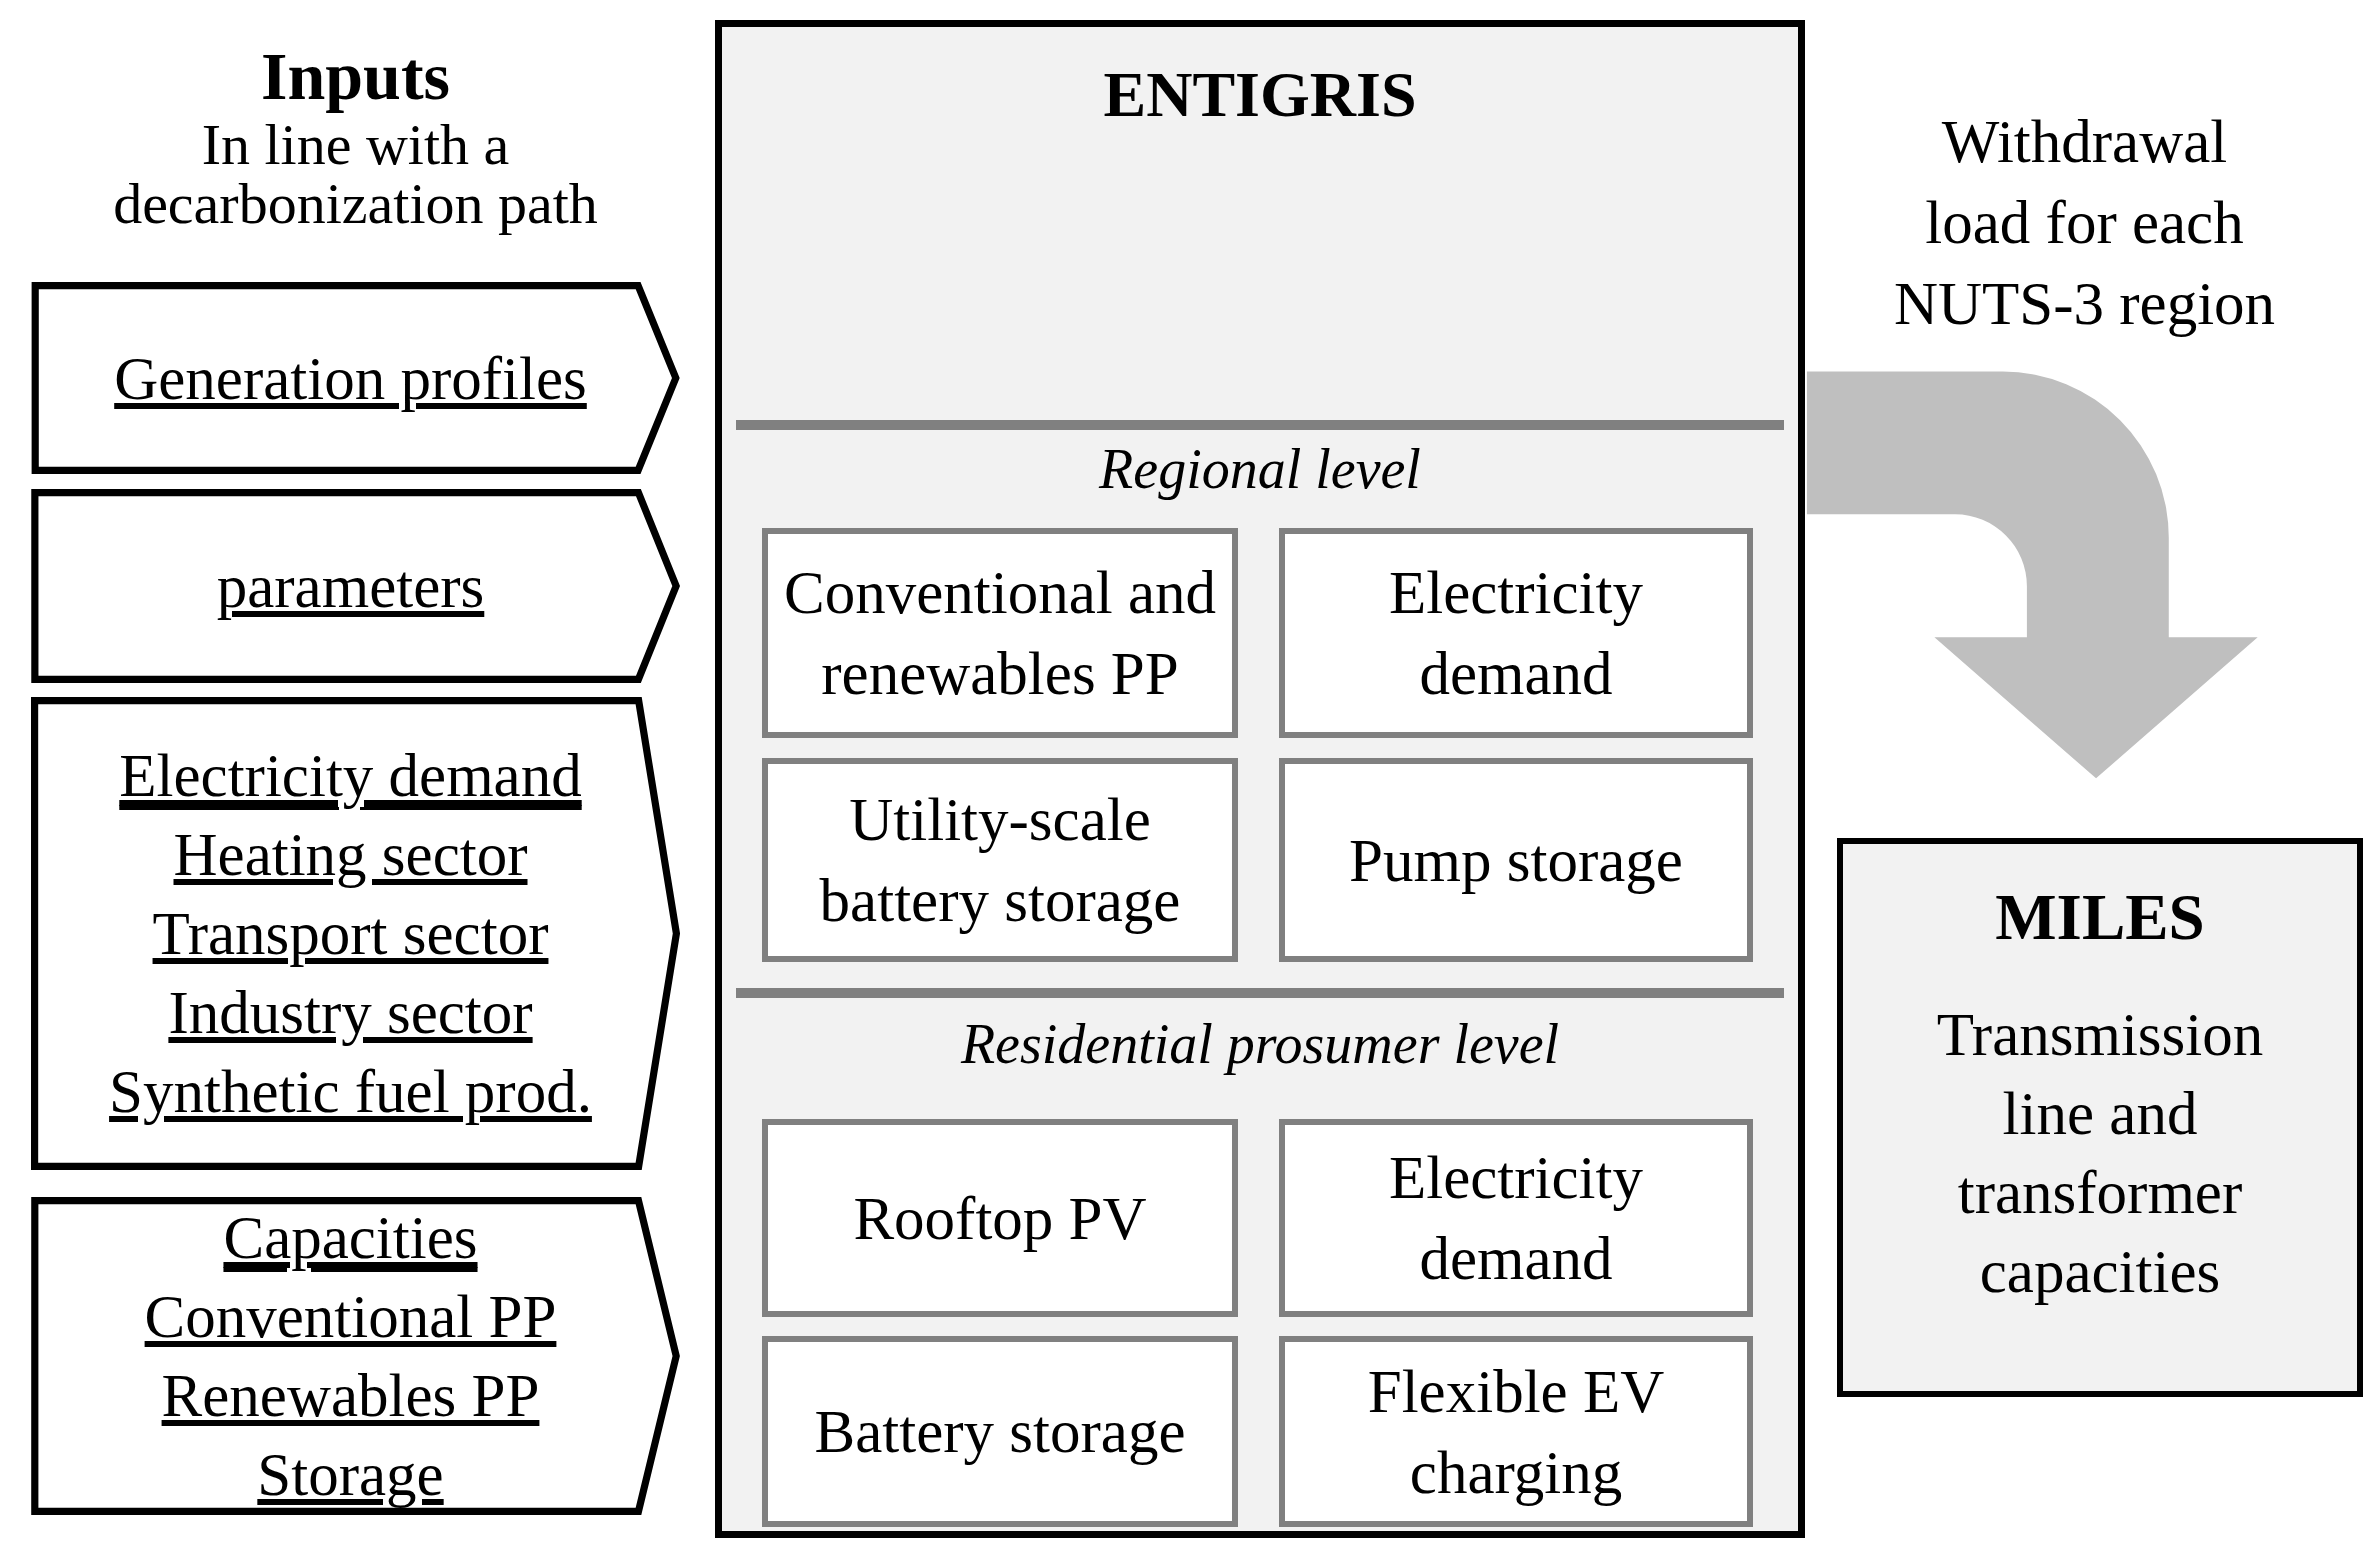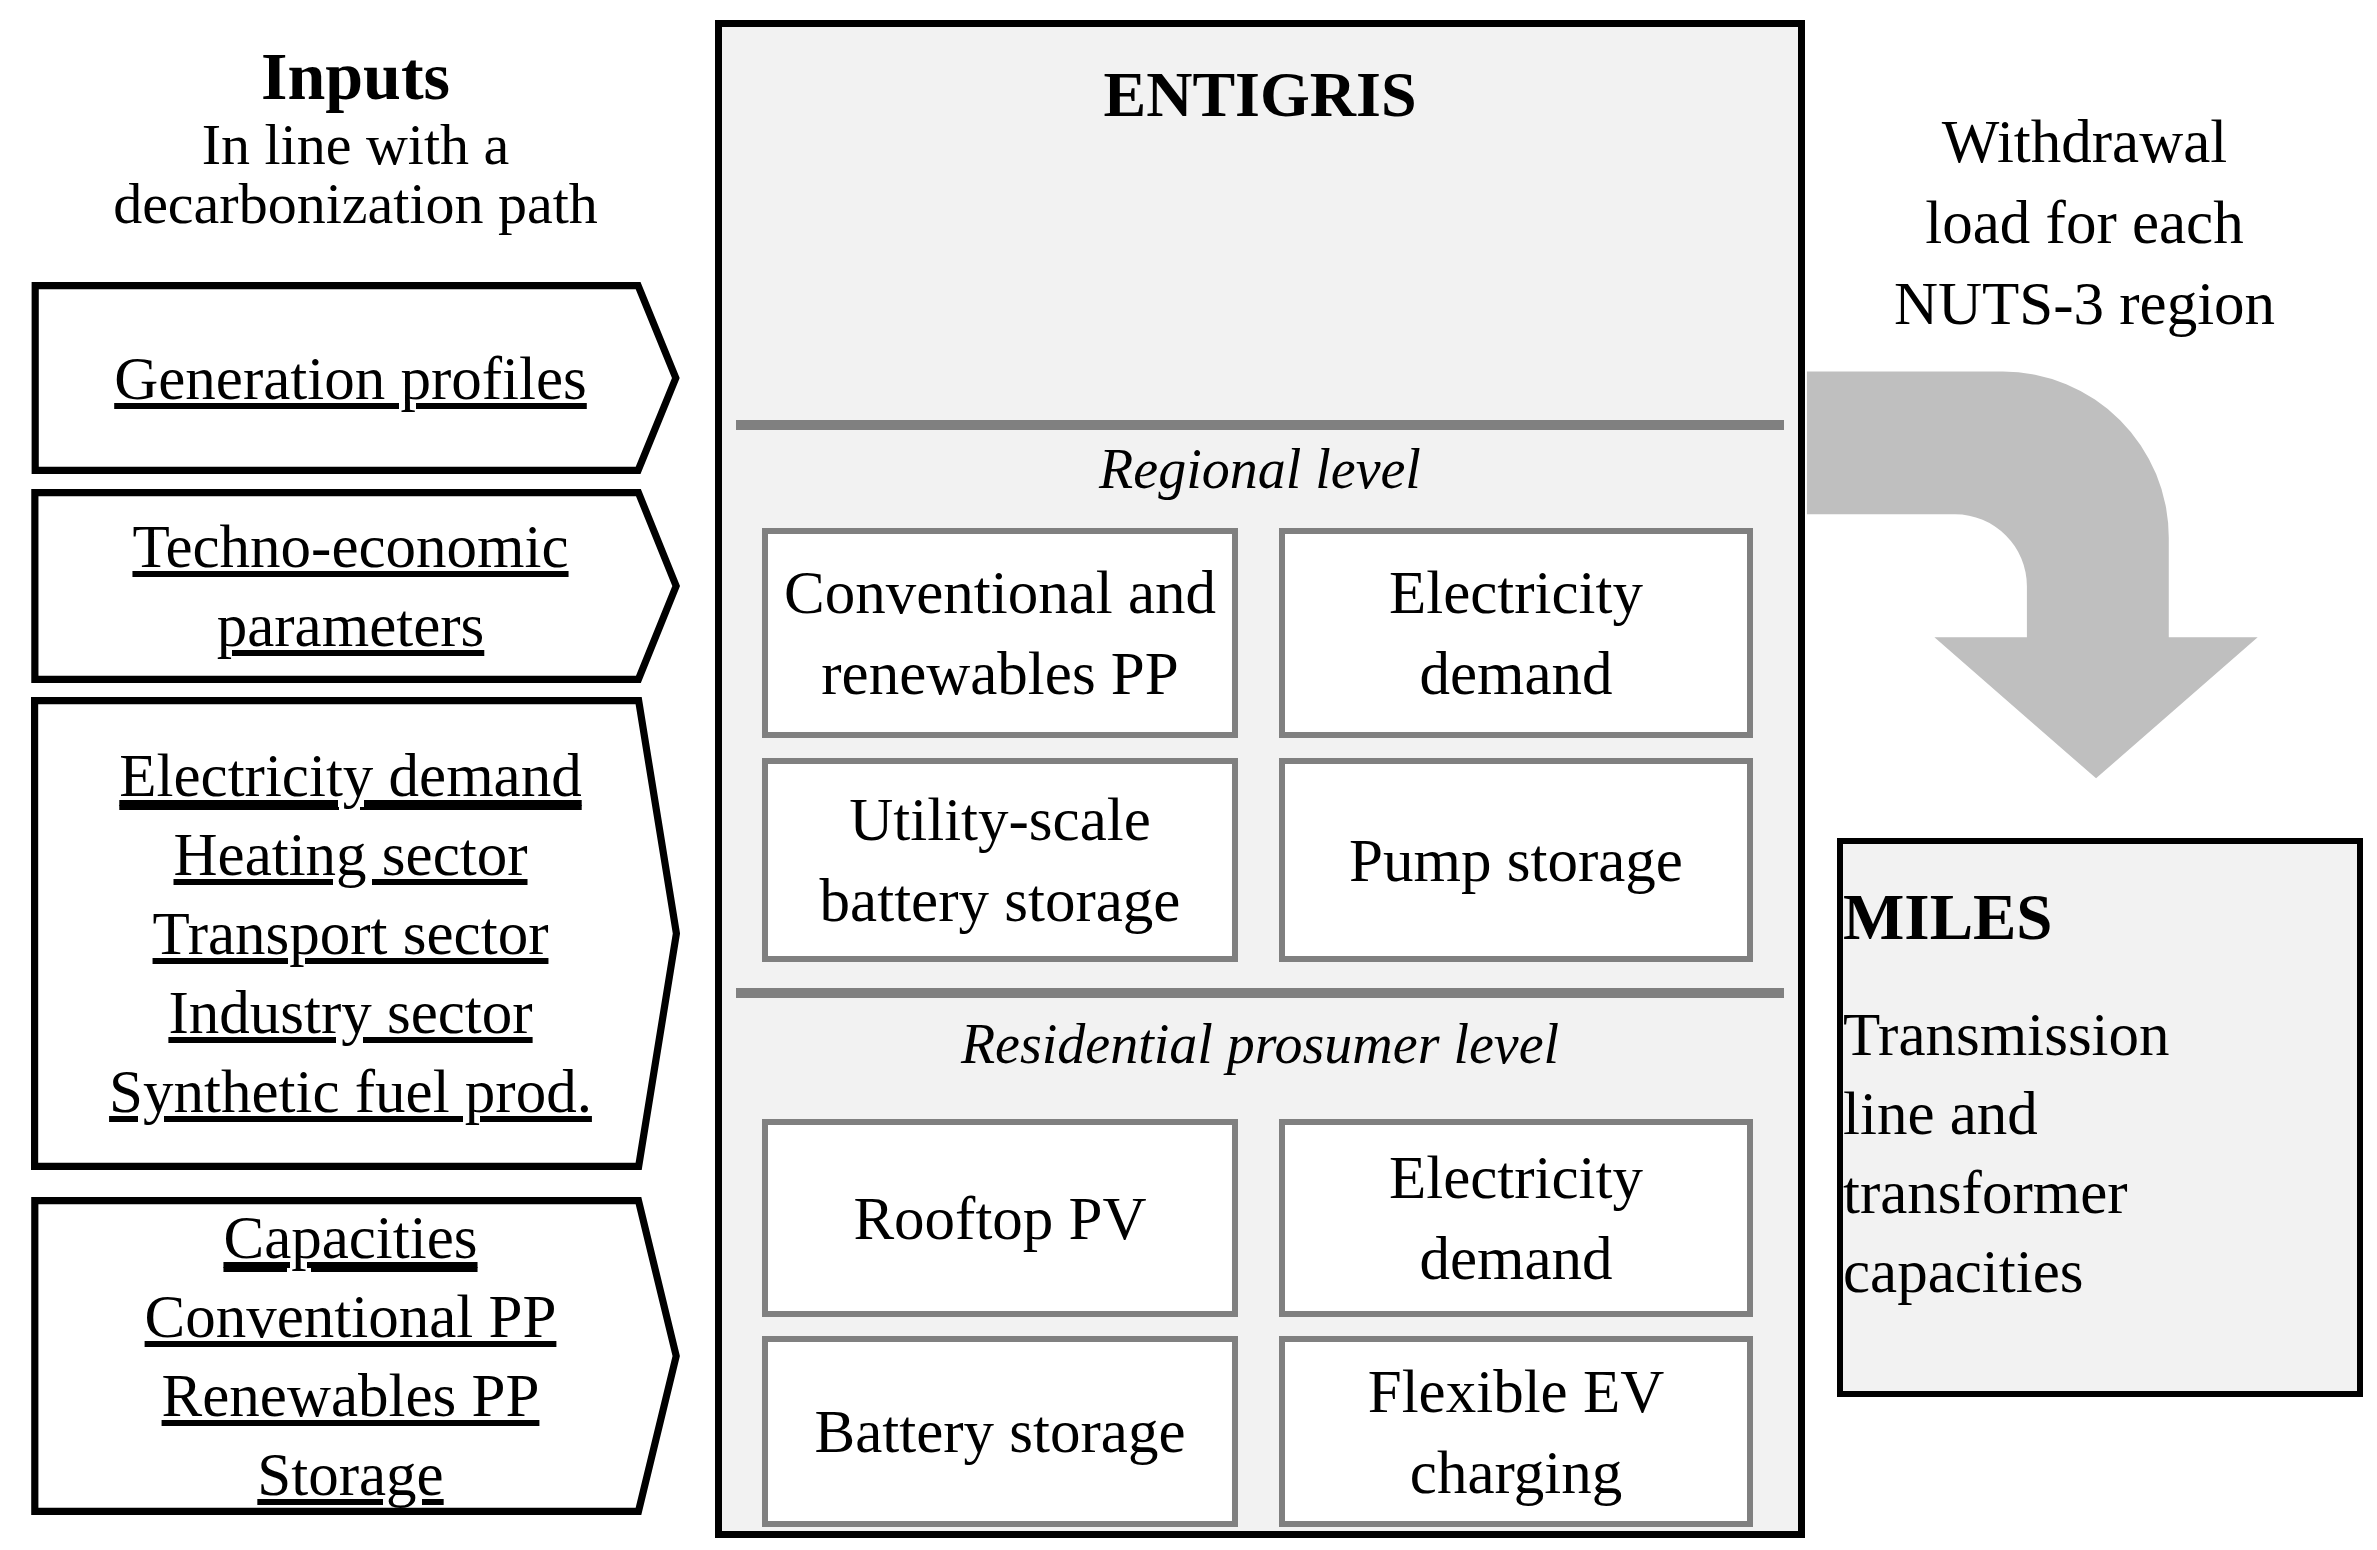--- a/index.html
+++ b/index.html
@@ -47,21 +47,21 @@
   .r1 { top:492px;  height:210px; }
   .r2 { top:722px;  height:204px; }
   .r3 { top:1083px; height:198px; }
   .r4 { top:1300px; height:191px; }
   
   .flow-label { position:absolute; left:1806px; top:101px; width:557px;
     text-align:center; font-size:61px; line-height:81px; }
   .flow-arrow { position:absolute; left:1797px; top:359px; }
   .miles {
     position:absolute; left:1837px; top:838px; width:526px; height:559px;
-    background:#F2F2F2; border:6.3px solid #000; box-sizing:border-box; 
+    background:#F2F2F2; border:6.3px solid #000; box-sizing:border-box; text-align:center;
   }
   .miles-title { margin-top:36px; font-weight:bold; font-size:65px; line-height:75px; }
   .miles-body  { margin-top:40px; font-size:61px; line-height:79px; }
 </style>
 </head>
 <body>
 
 <div class="canvas">
 
   <div class="inputs-header">
@@ -77,21 +77,20 @@
     <div class="arrow-content">
       <div>Generation profiles</div>
     </div>
   </div>
 
   <div class="arrow-box" style="top:489px; height:194px;">
     <svg width="649" height="194" viewBox="0 0 722 216">
       <polygon points="4,4 676,4 718,108 676,212 4,212" fill="#ffffff" stroke="#000000" stroke-width="8"></polygon>
     </svg>
     <div class="arrow-content">
-      <div>Techno-economic</div>
       <div>parameters</div>
     </div>
   </div>
 
   <div class="arrow-box" style="top:697px; height:473px;">
     <svg width="649" height="473" viewBox="0 0 722 526">
       <polygon points="4,4 676,4 718,263 676,522 4,522" fill="#ffffff" stroke="#000000" stroke-width="8"></polygon>
     </svg>
     <div class="arrow-content">
       <div class="u">Electricity demand</div>

